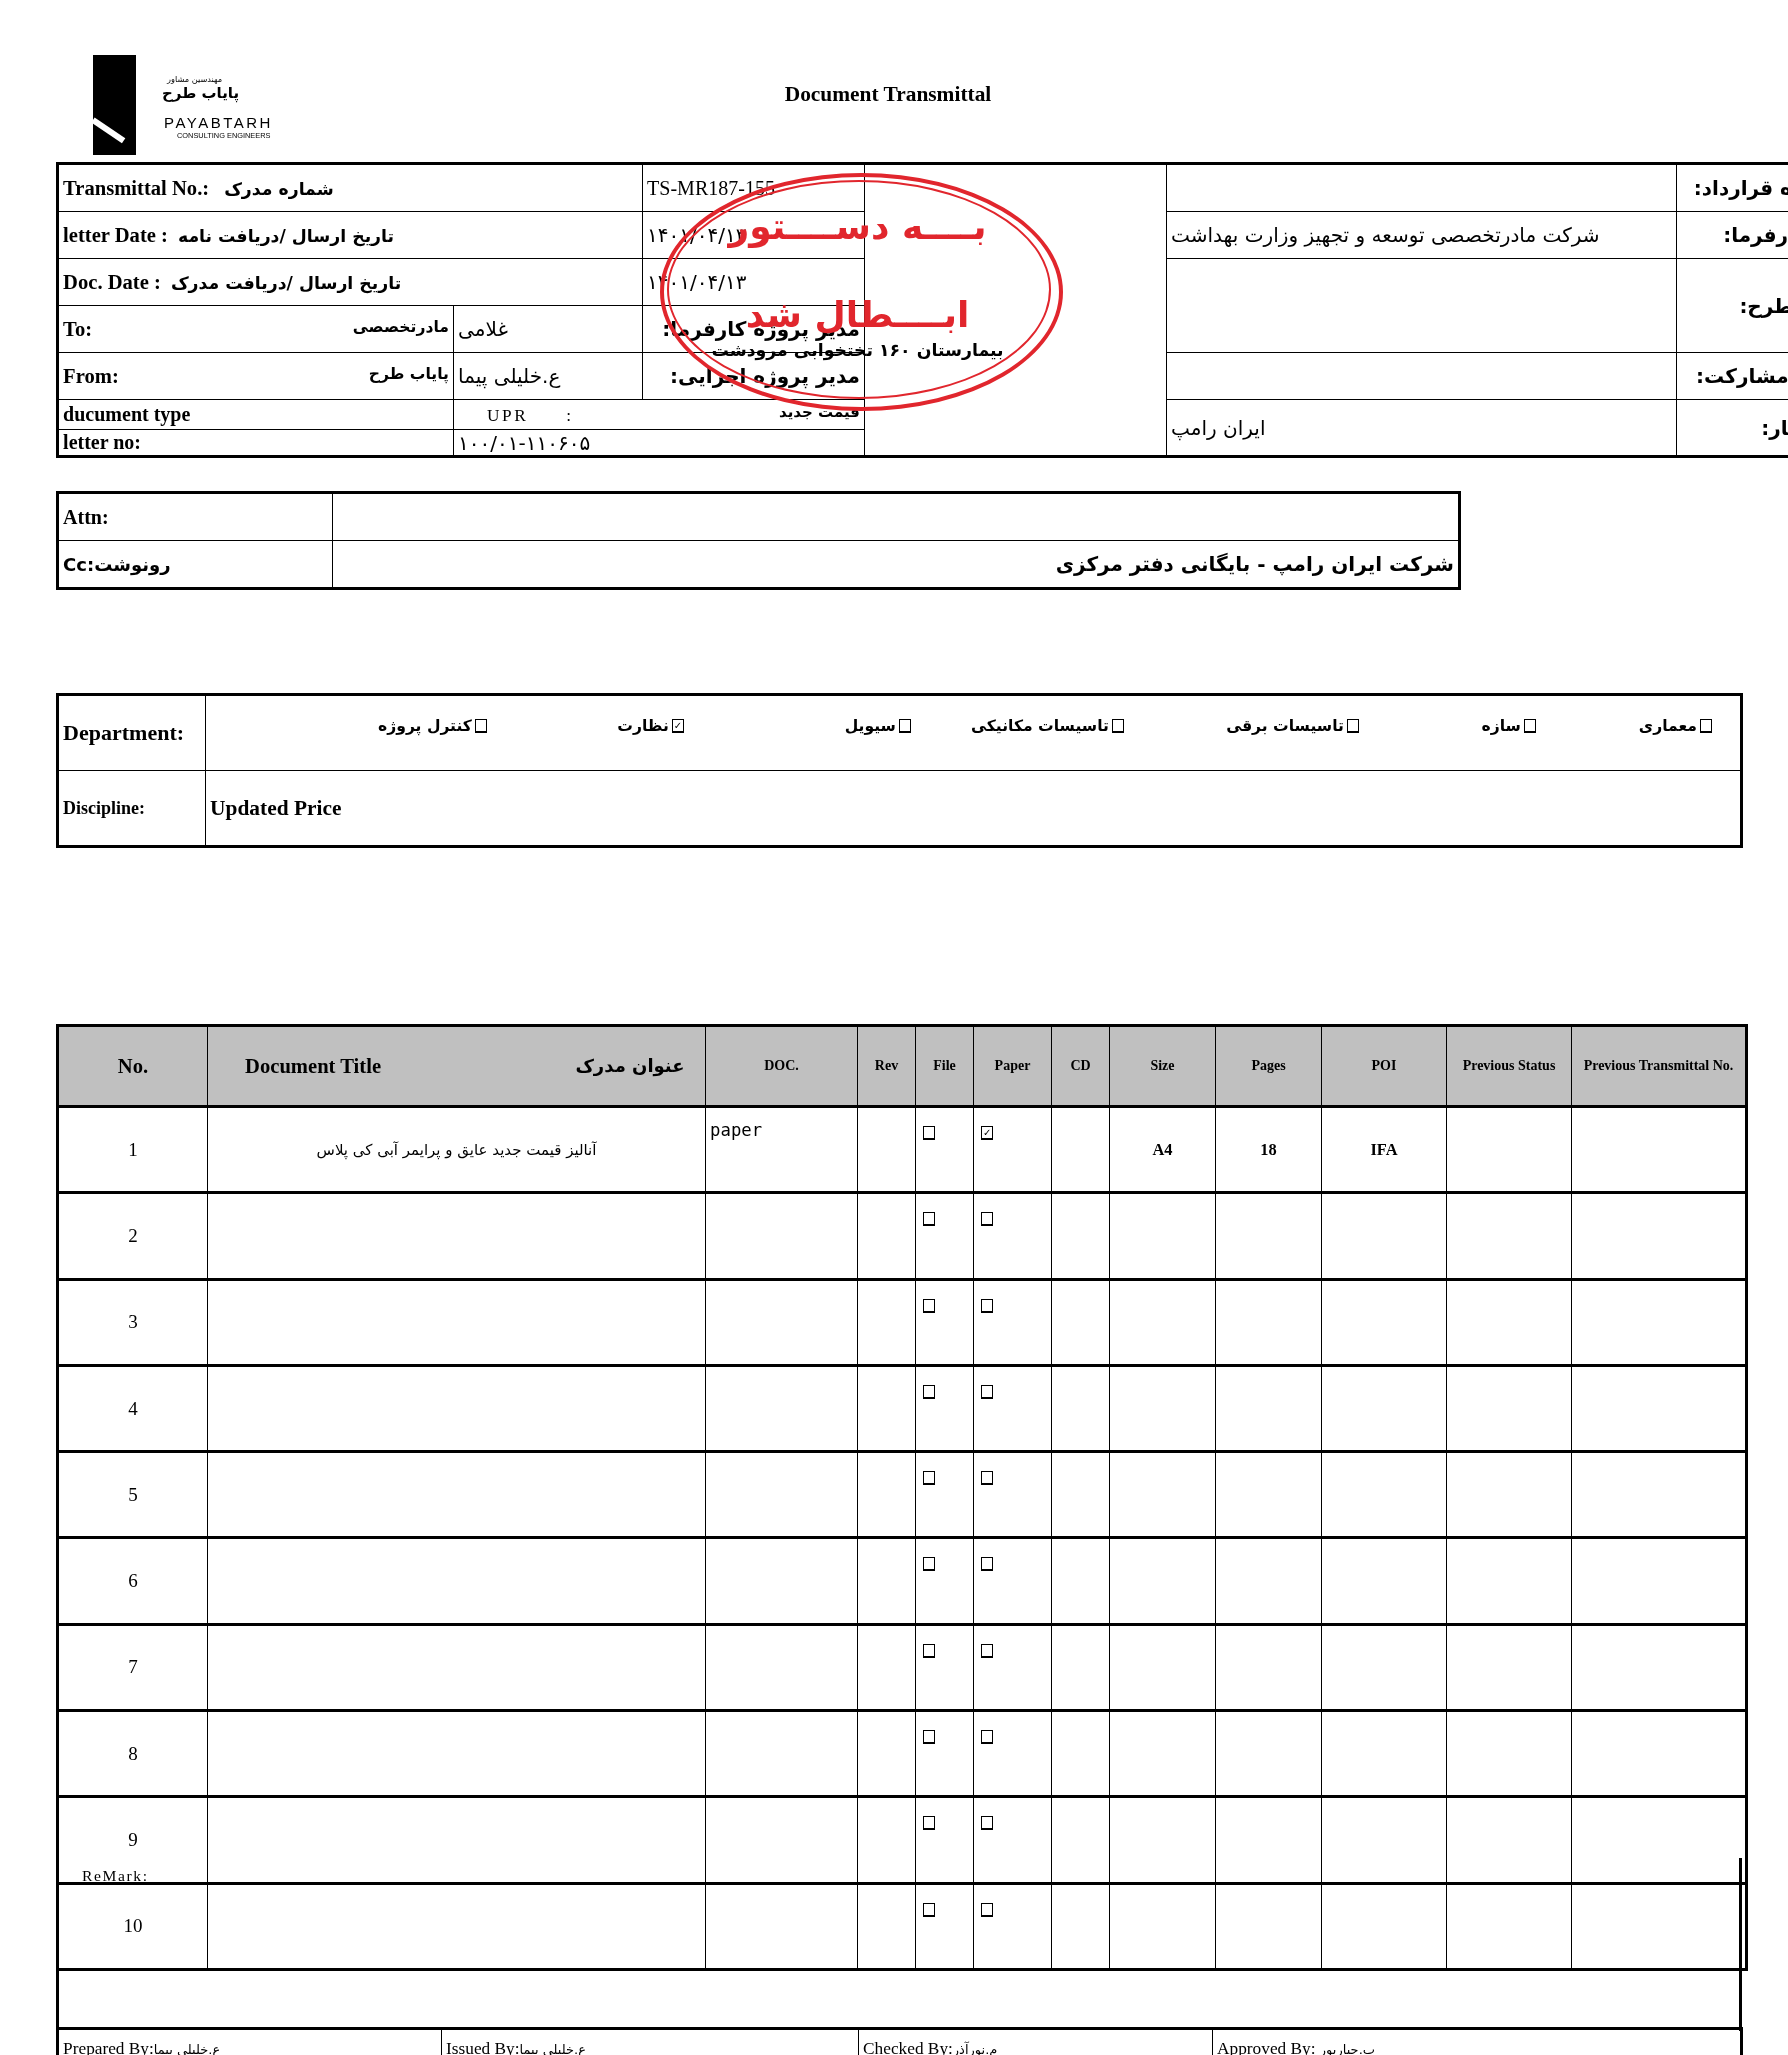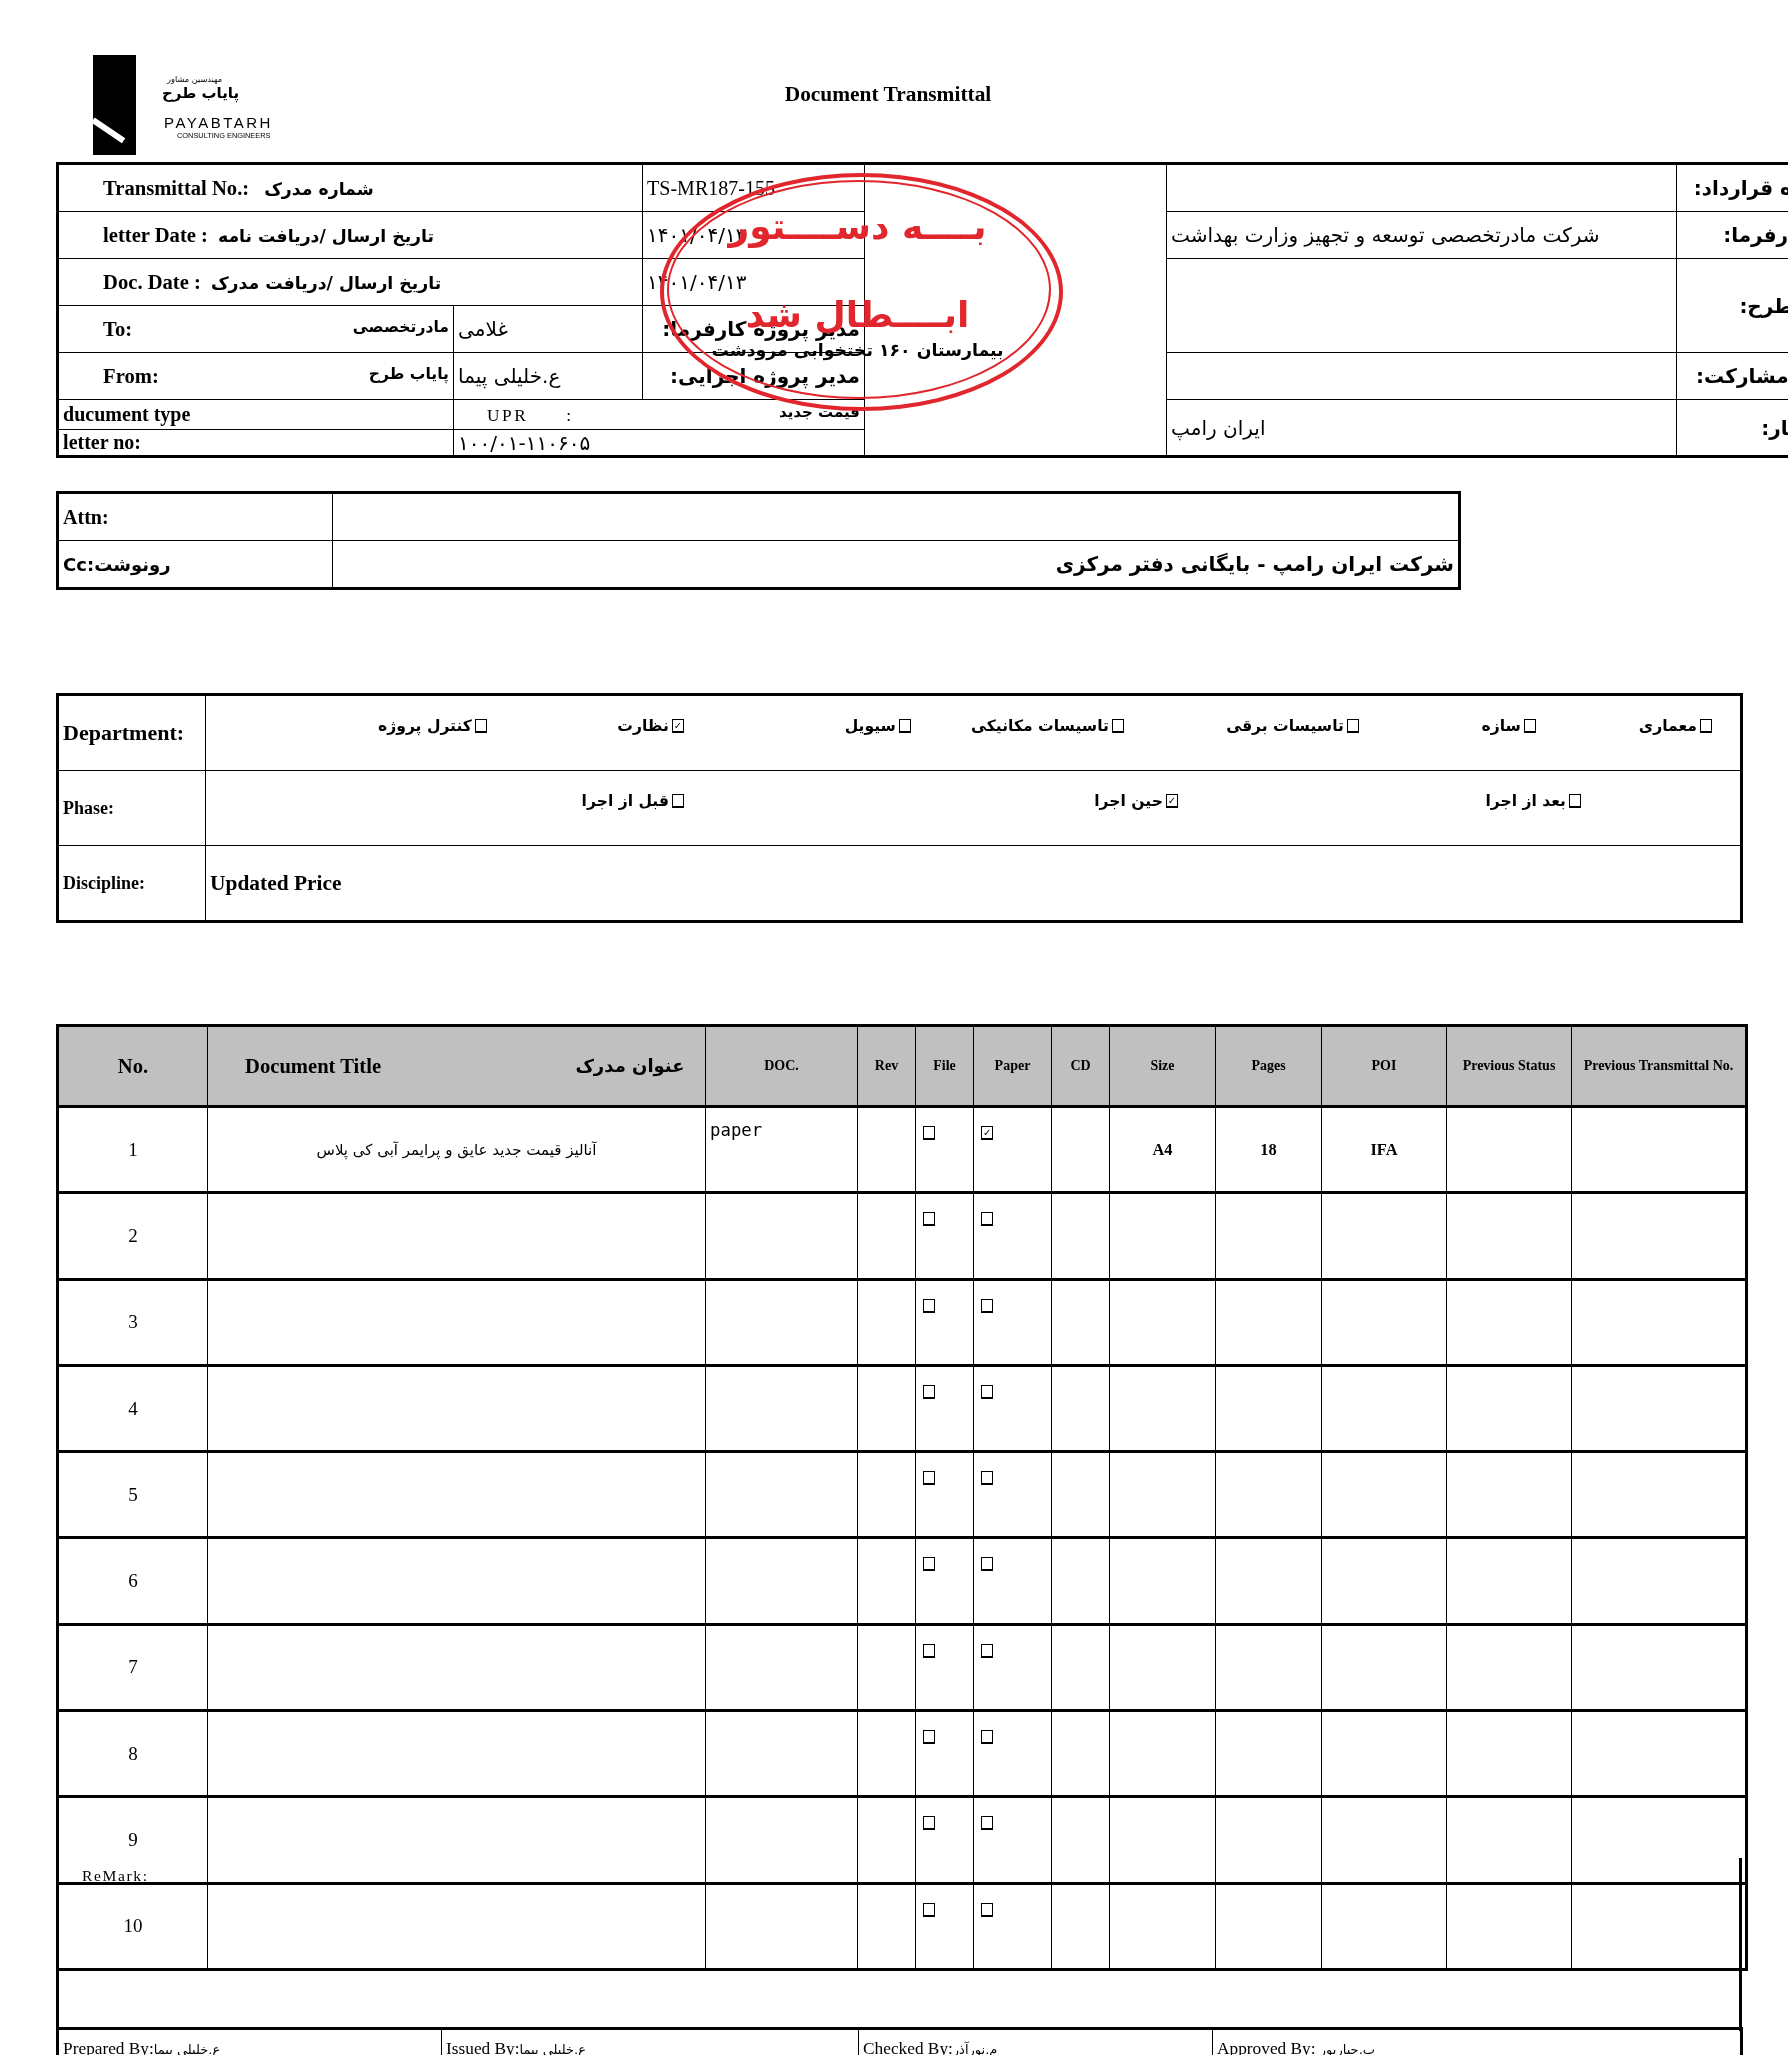--- a/index.html
+++ b/index.html
@@ -16,21 +16,21 @@
   #logo-sub{left:177px;top:131px;font-size:7.4px;font-family:"Liberation Sans",sans-serif;}
   #doc-title{left:707px;top:82px;width:362px;text-align:center;font-size:21.4px;font-weight:bold;}
   
   table{border-collapse:collapse;position:absolute;table-layout:fixed;}
   td,th{border:1.6px solid #000;padding:0 4.1px;overflow:hidden;white-space:nowrap;}
   .rtl{direction:rtl;text-align:right;}
   .center{text-align:left;}
   
   #hdr{left:56px;top:162px;width:1687px;border:3.3px solid #000;}
   #hdr td{height:46px;font-size:20px;}
-  .lbl-en{font-weight:bold;font-size:20.6px;margin-left:40px;}
+  .lbl-en{font-weight:bold;font-size:20.6px;}
   .lbl-fa{font-weight:bold;font-size:17.3px;}
   .val{font-size:16.4px;}
   #stamp-cell{position:relative;}
   #stamp{position:absolute;left:660px;top:173px;width:399px;width:411px;height:243px;}
   .stamp-ring{position:absolute;border:4.1px solid #e1262d;border-radius:50%;}
   .stamp-text{position:absolute;width:100%;text-align:center;color:#e1262d;font-weight:bold;direction:rtl;}
   
   #cc{left:56px;top:491px;width:1405px;border:3.3px solid #000;}
   #cc td{height:46px;font-size:20px;}
   
@@ -153,30 +153,20 @@
     <td class="lbl-en" style="font-size:22px">Department:</td>
     <td style="position:relative">
       <div id="dept-opts">
             <div class="opt fa" style="right: 1250px; top: 20.6px;"><span class="chk"></span><span>کنترل پروژه</span></div>
             <div class="opt fa" style="right: 1053px; top: 20.6px;"><span class="chk">✓</span><span>نظارت</span></div>
             <div class="opt fa" style="right: 826px; top: 20.6px;"><span class="chk"></span><span>سیویل</span></div>
             <div class="opt fa" style="right: 613px; top: 20.6px;"><span class="chk"></span><span>تاسیسات مکانیکی</span></div>
             <div class="opt fa" style="right: 378px; top: 20.6px;"><span class="chk"></span><span>تاسیسات برقی</span></div>
             <div class="opt fa" style="right: 201px; top: 20.6px;"><span class="chk"></span><span>سازه</span></div>
             <div class="opt fa" style="right: 25px; top: 20.6px;"><span class="chk"></span><span>معماری</span></div>
-          </div>
-    </td>
-  </tr>
-  <tr>
-    <td class="lbl-en" style="font-size:18px">Phase:</td>
-    <td style="position:relative">
-      <div id="phase-opts">
-            <div class="opt fa" style="right: 1053px; top: 20.6px;"><span class="chk"></span><span>قبل از اجرا</span></div>
-            <div class="opt fa" style="right: 559px; top: 20.6px;"><span class="chk">✓</span><span>حین اجرا</span></div>
-            <div class="opt fa" style="right: 156px; top: 20.6px;"><span class="chk"></span><span>بعد از اجرا</span></div>
           </div>
     </td>
   </tr>
   <tr>
     <td class="lbl-en" style="font-size:18px">Discipline:</td>
     <td class="center b" style="font-size:21.4px">Updated Price</td>
   </tr>
 </tbody>
   </table>
 

